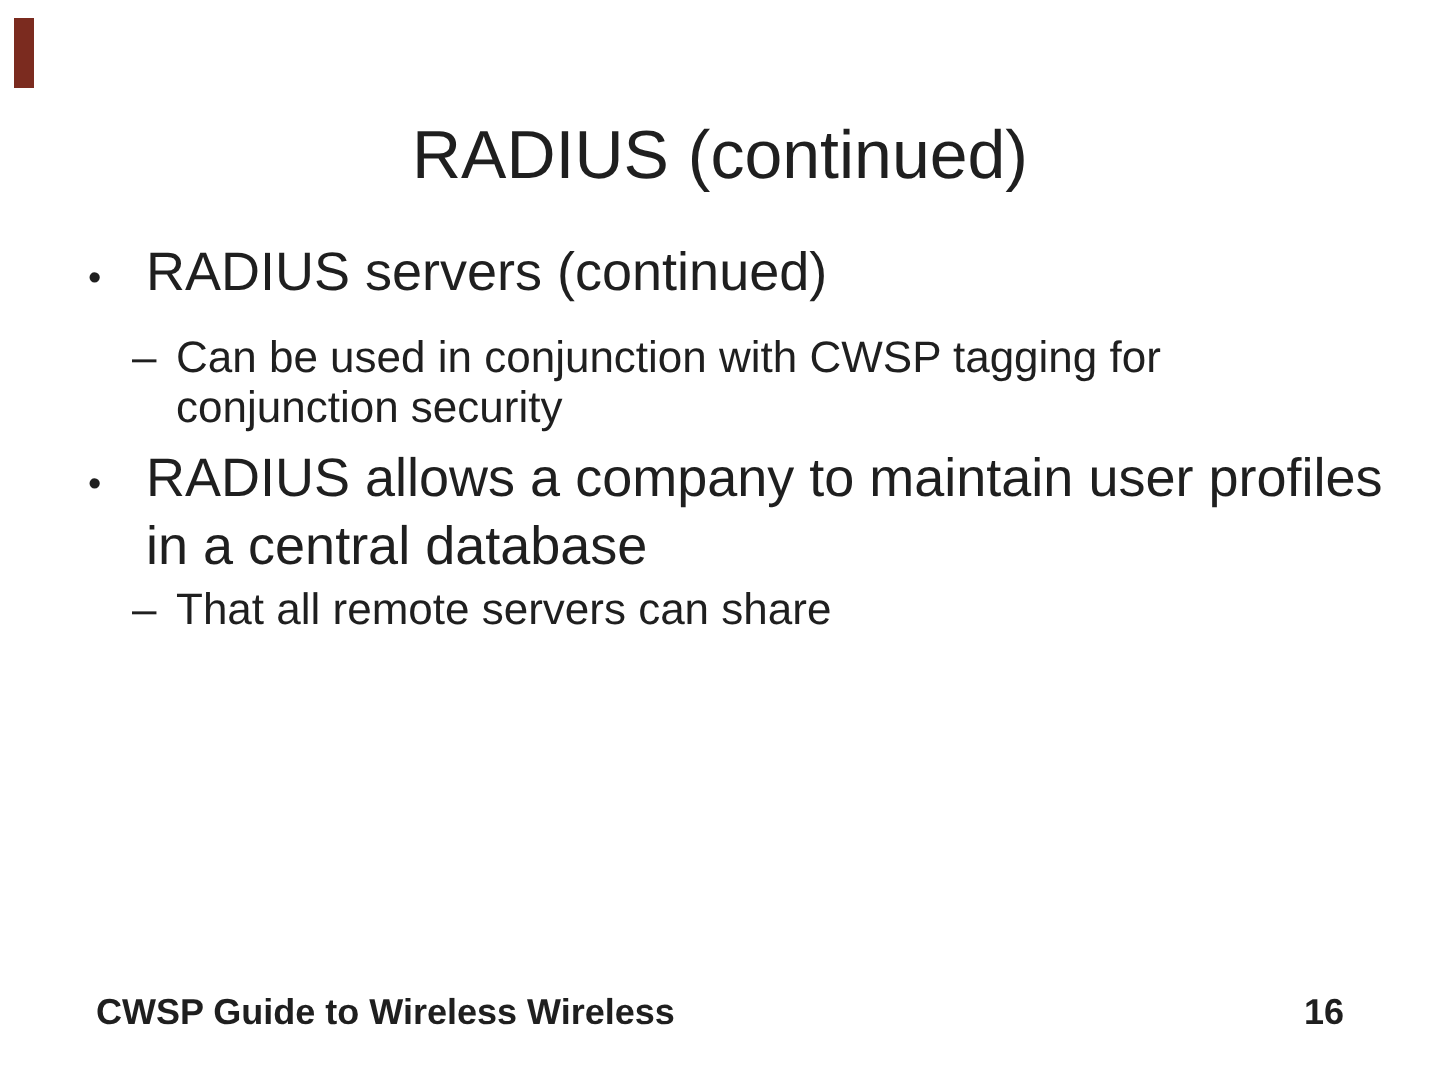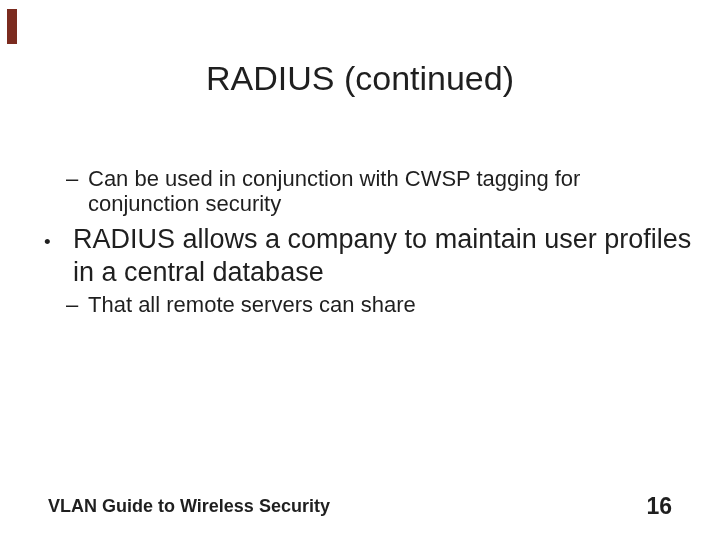--- a/index.html
+++ b/index.html
@@ -70,47 +70,50 @@
     top: 496px;
     font-size: 18px;
     line-height: 20px;
     font-weight: bold;
     white-space: nowrap;
   }
   .page-number {
     position: absolute;
     right: 48px;
     top: 496px;
-    font-size: 23px;
+    font-size: 18px;
     line-height: 20px;
     font-weight: bold;
     white-space: nowrap;
   }
 </style>
 </head>
 <body>
 
 <div class="slide" style="color: rgb(31, 31, 31);">
 
   <div class="accent-bar" style="background: rgb(123, 43, 31);"></div>
 
   <div class="slide-title">RADIUS (continued)</div>
 
+  <div class="bullet-item level1" style="top: 121px;">
+    <div class="line"><span class="marker">•</span><span>RADIUS servers (continued)</span></div>
+  </div>
 
   <div class="bullet-item level2" style="top: 166px;">
     <div class="line"><span class="marker">–</span><span>Can be used in conjunction with CWSP tagging for</span></div>
     <div class="wrap-line level2-wrap">conjunction security</div>
   </div>
 
   <div class="bullet-item level2" style="top: 292px;">
     <div class="line"><span class="marker">–</span><span>That all remote servers can share</span></div>
   </div>
 
   <div class="bullet-item level1" style="top: 224px;">
     <div class="line"><span class="marker">•</span><span>RADIUS allows a company to maintain user profiles</span></div>
     <div class="wrap-line level1-wrap">in a central database</div>
   </div>
 
-  <div class="footer-title">VLAN Guide to Wireless Security</div>
+  <div class="footer-title">CWSP Guide to Wireless Wireless</div>
 
   <div class="page-number">16</div>
 
 </div>
 
 </body></html>

